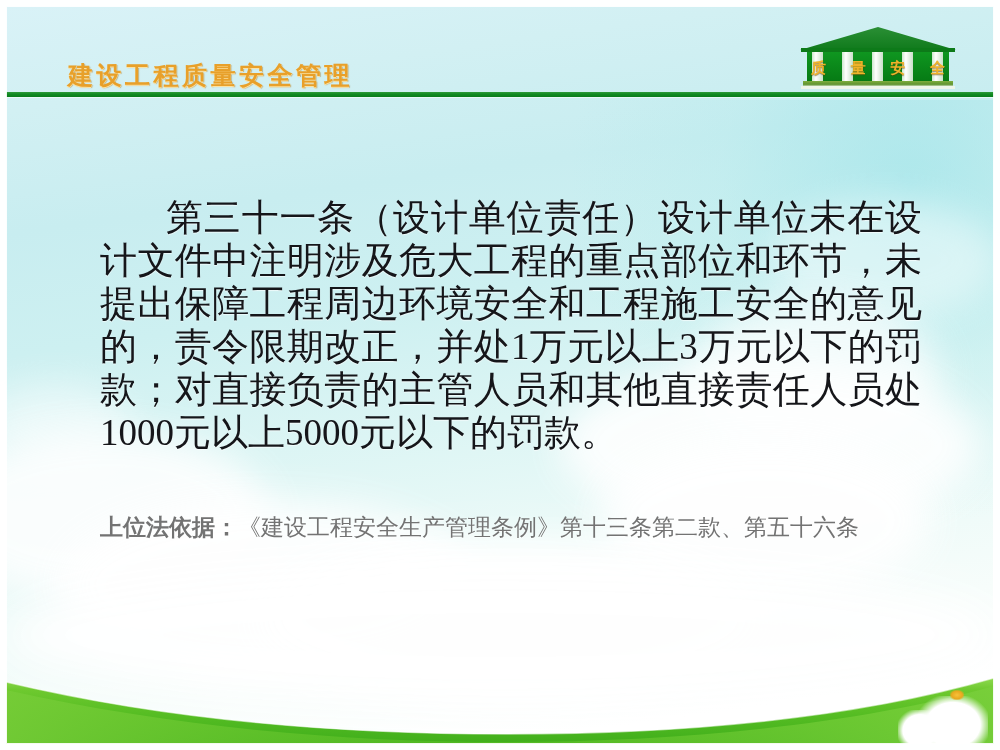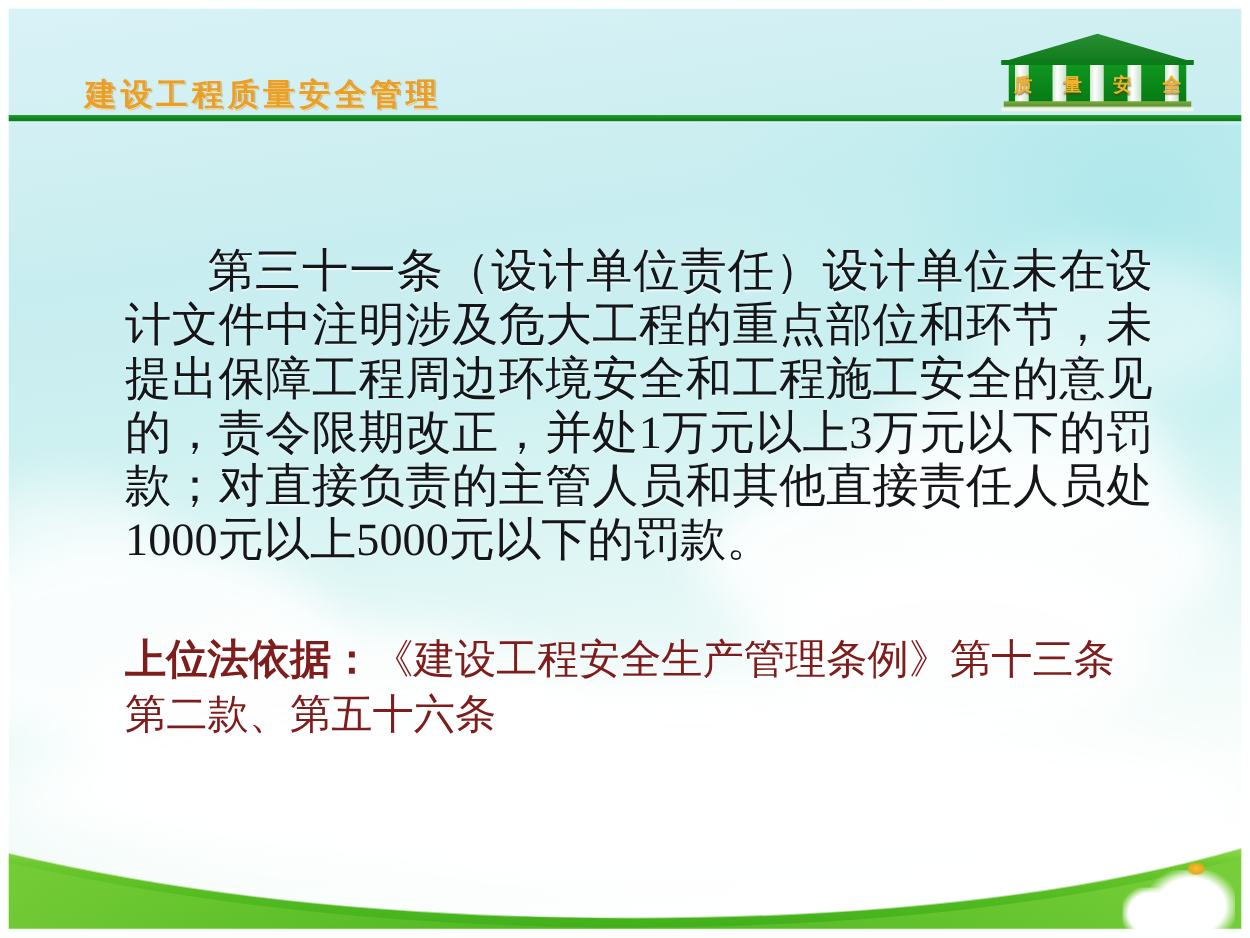--- a/index.html
+++ b/index.html
@@ -122,23 +122,23 @@
     color:#15161a;
     text-align:justify;
     text-justify:inter-ideograph;
     text-indent:66px;
     margin:0;
     text-shadow:0 1px 1px rgba(255,255,255,.65);
   }
   #para-basis{
     margin:52px 0 0 0;
     font-family:"Liberation Serif","DejaVu Serif",serif;
-    font-size:33px;
+    font-size:23px;
     line-height:44px;
-    color:#7f1d1d;
+    color:#737373;
     text-align:left;
     text-shadow:0 1px 1px rgba(255,255,255,.65);
   }
   #basis-label{font-weight:bold;}
   #basis-rest{font-weight:normal;}
 </style>
 </head>
 <body>
 
 <div id="slide">

